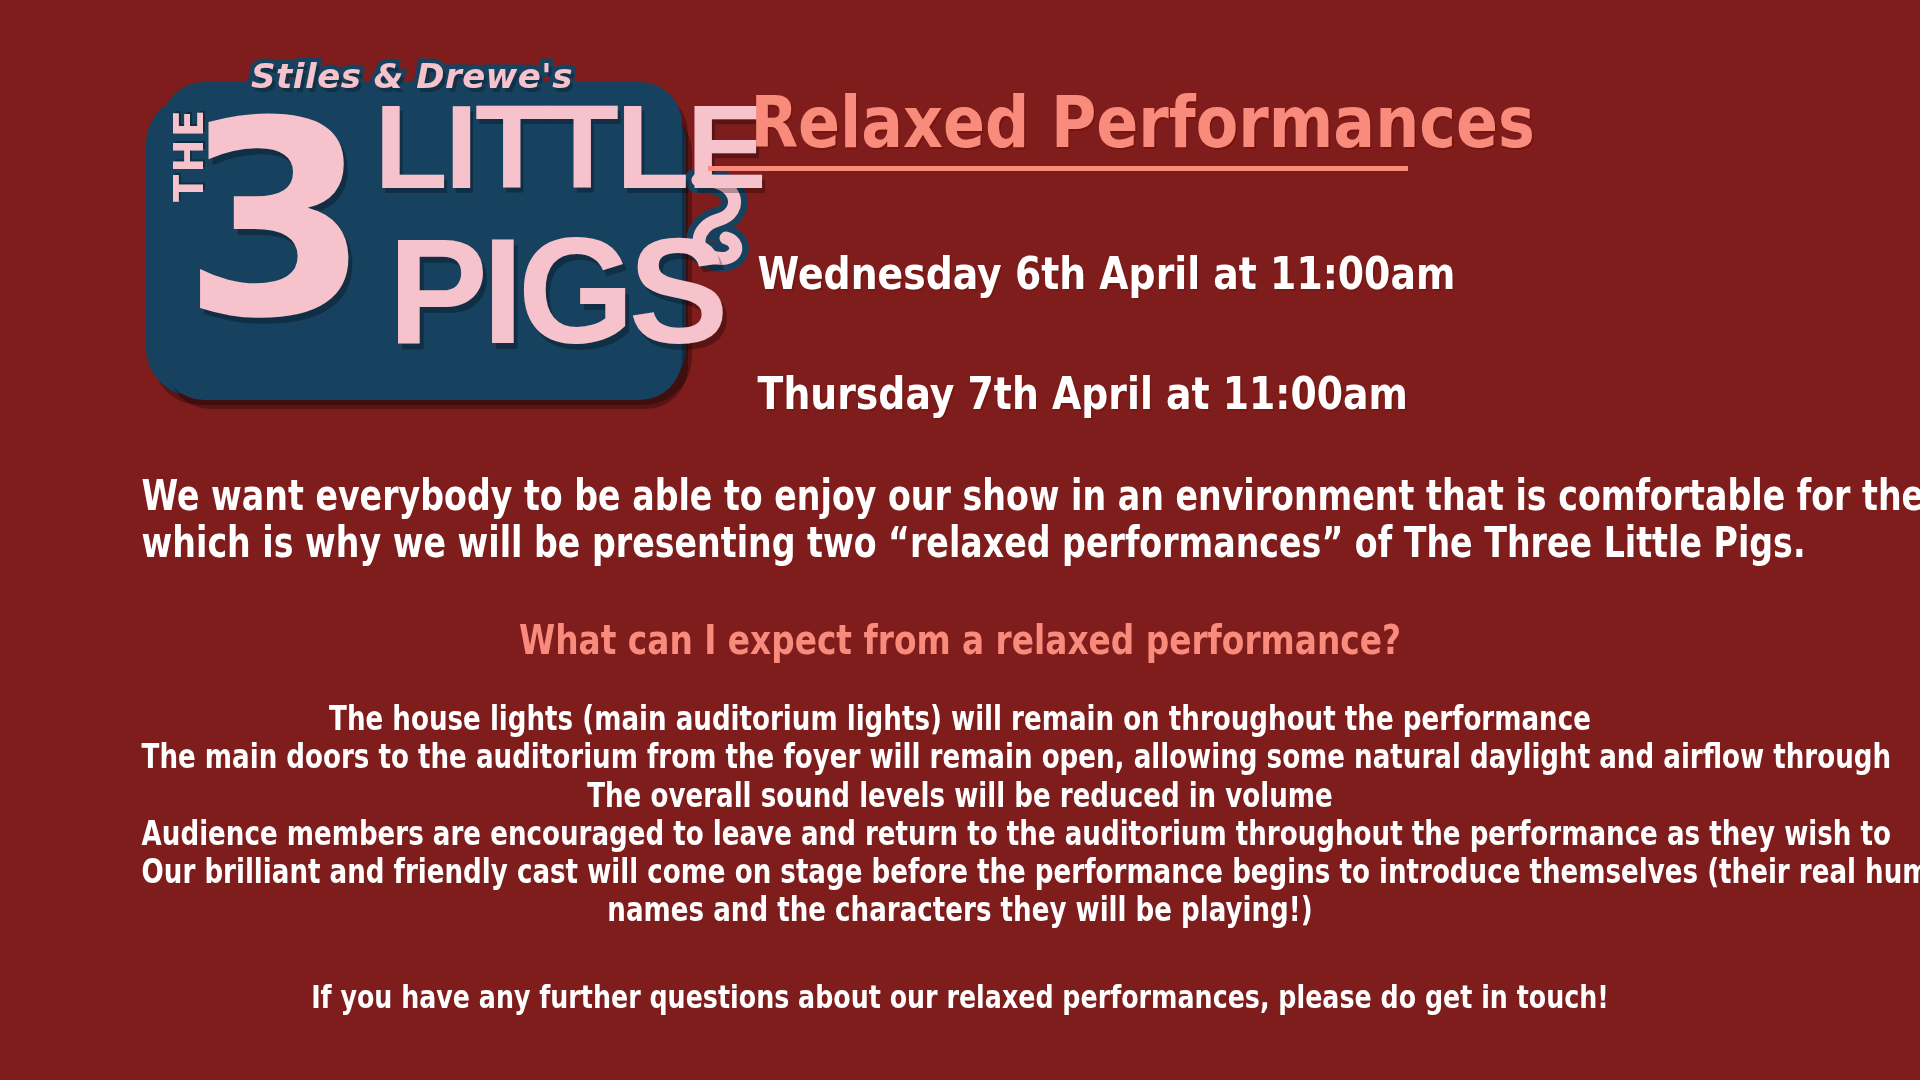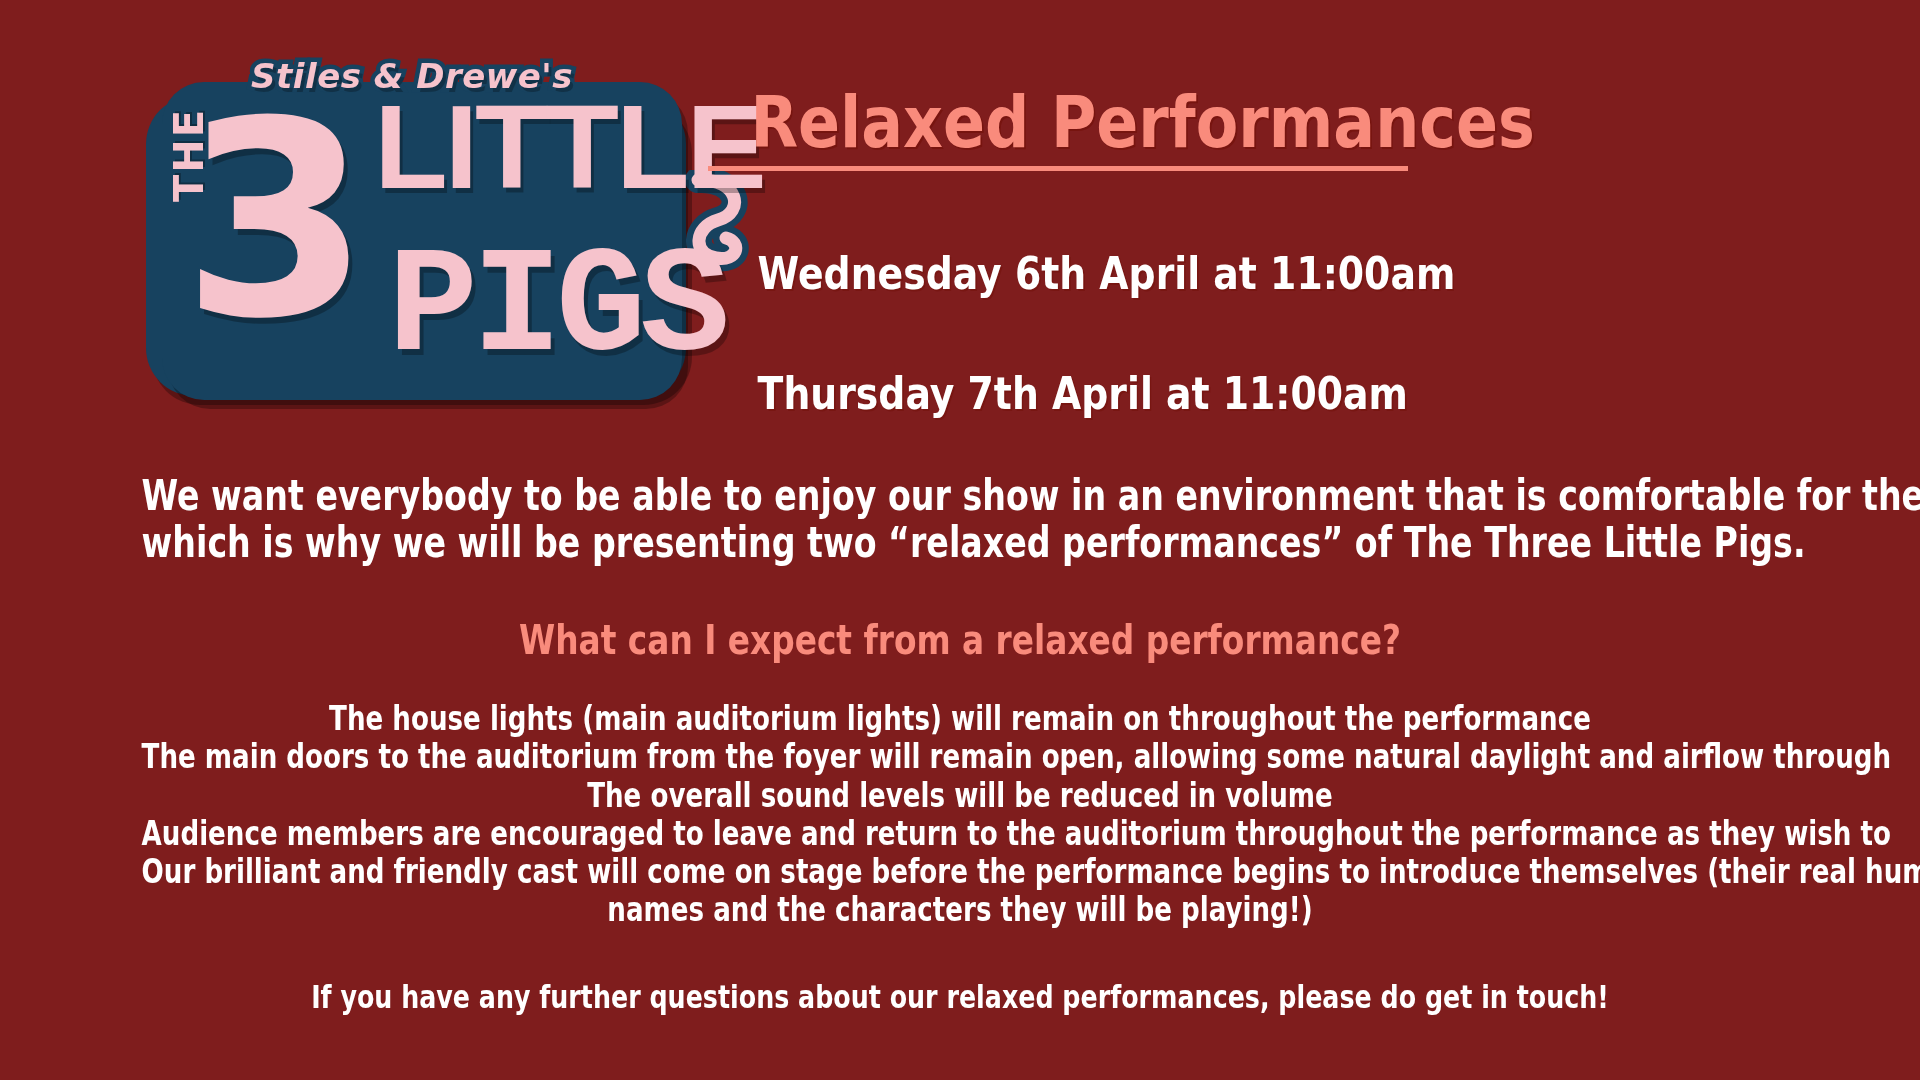--- a/index.html
+++ b/index.html
@@ -55,22 +55,22 @@
     position:absolute;left:238px;top:58px;
     font-family:"Liberation Sans",sans-serif;
     font-weight:bold;font-size:118px;line-height:1;
     letter-spacing:-3px;
     color:#f6c3cc;
     transform:scaleX(1.02);
     text-shadow:3px 5px 0 rgba(0,0,0,.28);
     white-space:nowrap;
   }
   .logo-pigs{
-    position:absolute;left:248px;top:204px;
-    font-family:Liberation Mono, monospace;
+    position:absolute;left:248px;top:186px;
+    font-family:Liberation Sans, sans-serif;
     font-weight:bold;font-size:150px;line-height:1;
     letter-spacing:-6px;
     color:#f6c3cc;
     text-shadow:4px 6px 0 rgba(0,0,0,.28);
     white-space:nowrap;
   }
   .logo-tail{position:absolute;left:528px;top:140px;}
 
   
   .headline{

